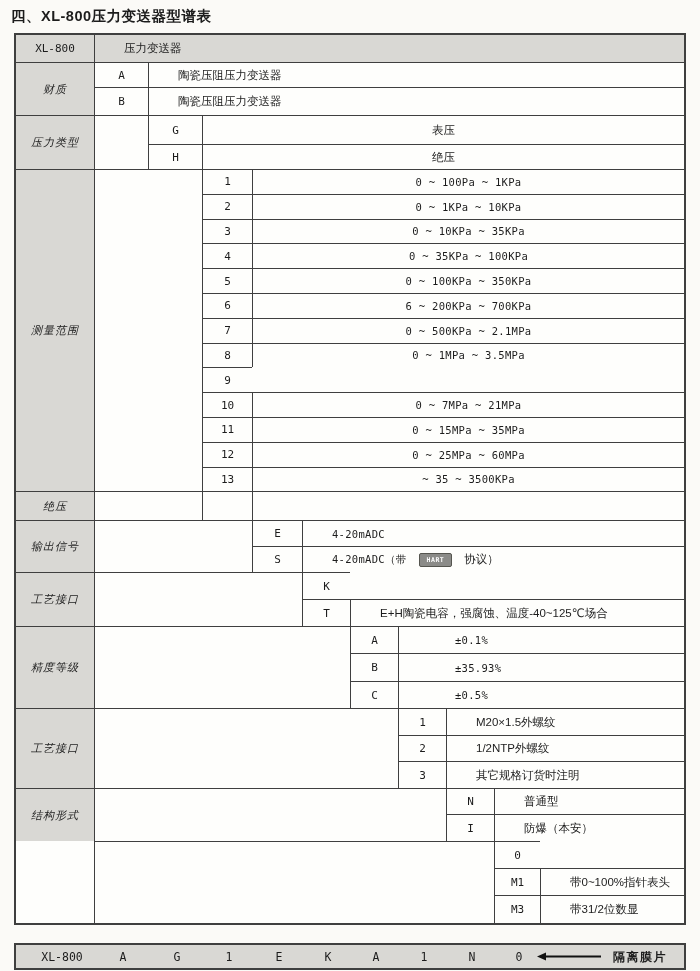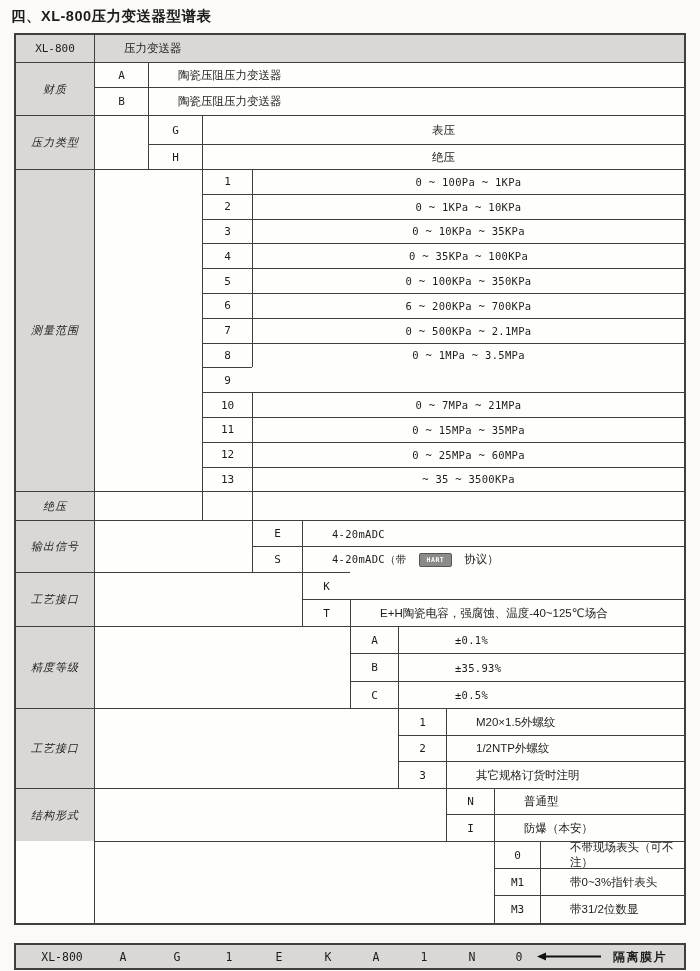--- a/index.html
+++ b/index.html
@@ -158,23 +158,22 @@
 
   <div class="cell desc" style="grid-area:29/9/30/12">其它规格订货时注明</div>
   <div class="cell" style="grid-area:30/2/32/9"></div>
   <div class="cell code" style="grid-area:30/9/31/10">N</div>
   <div class="cell desc" style="grid-area:30/10/31/12">普通型</div>
   <div class="cell code" style="grid-area:31/9/32/10">I</div>
   <div class="cell desc" style="grid-area:31/10/32/12">防爆（本安）</div>
 
   <div class="cell" style="grid-area:32/2/35/10"></div>
   <div class="cell code" style="grid-area:32/10/33/11">0</div>
-  <div class="cell desc" style="grid-area:32/11/33/12">不带现场表头（可不注）</div>
   <div class="cell code" style="grid-area:33/10/34/11">M1</div>
-  <div class="cell desc" style="grid-area:33/11/34/12">带0~3%指针表头</div>
+  <div class="cell desc" style="grid-area:33/11/34/12">带0~100%指针表头</div>
   <div class="cell code" style="grid-area:34/10/35/11">M3</div>
   <div class="cell desc" style="grid-area:34/11/35/12">带31/2位数显</div>
 </div>
 
 <div id="example-bar">
   <span class="bar-item bar-model">XL-800</span>
   <span class="bar-item" style="left:97px;width:20px">A</span>
   <span class="bar-item" style="left:151px;width:20px">G</span>
   <span class="bar-item" style="left:203px;width:20px">1</span>
   <span class="bar-item" style="left:253px;width:20px">E</span>

